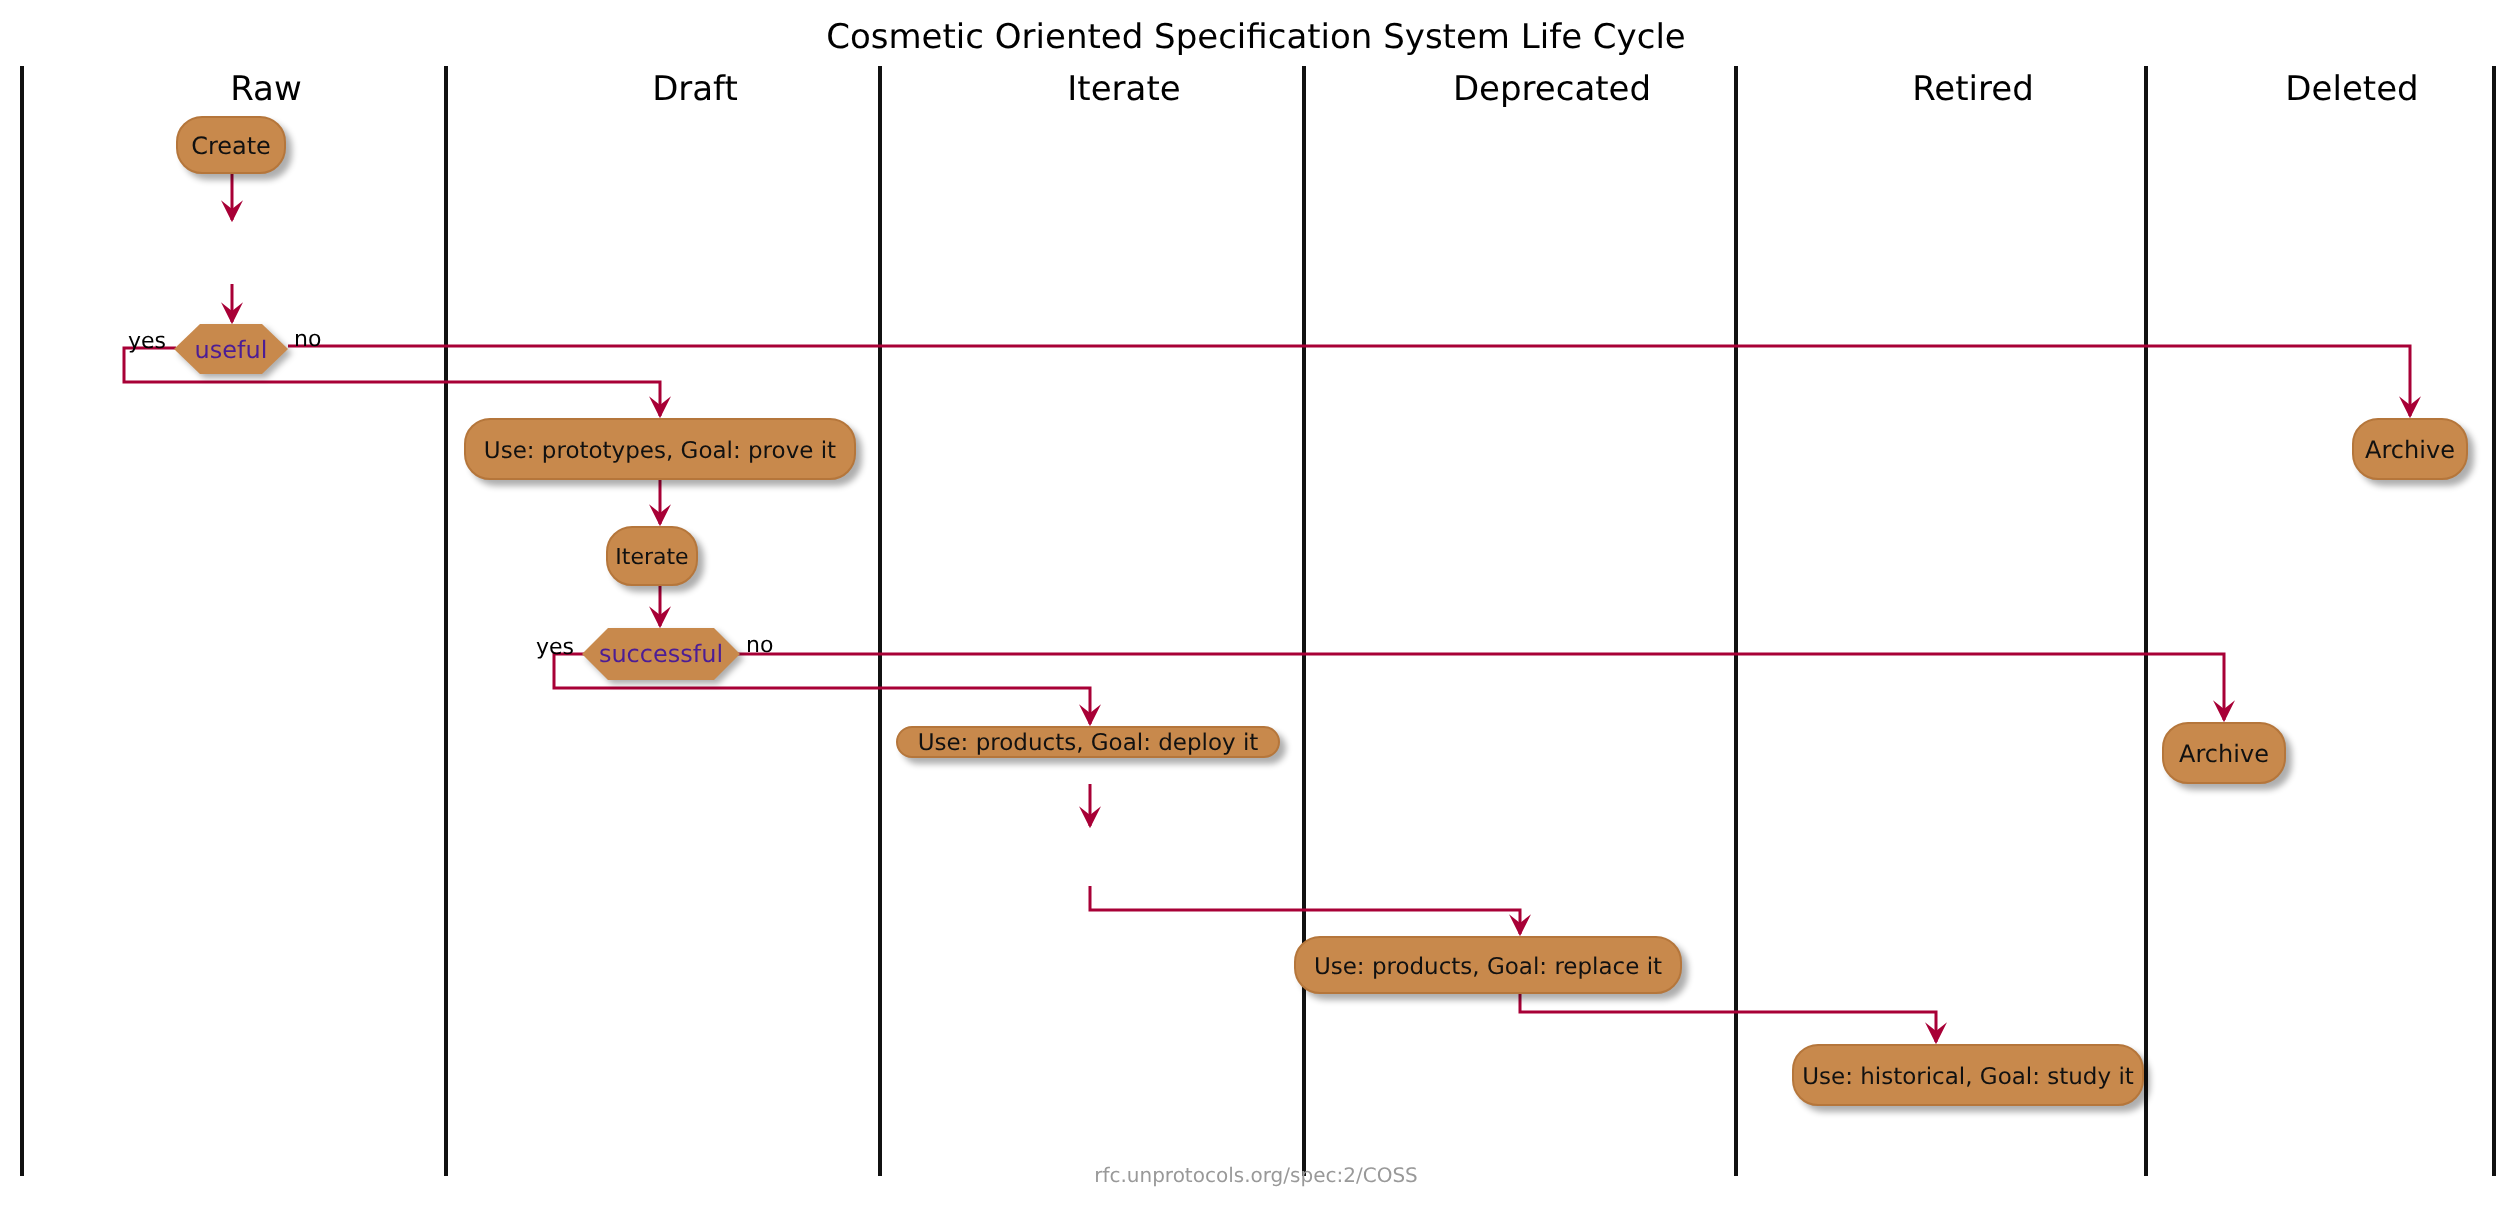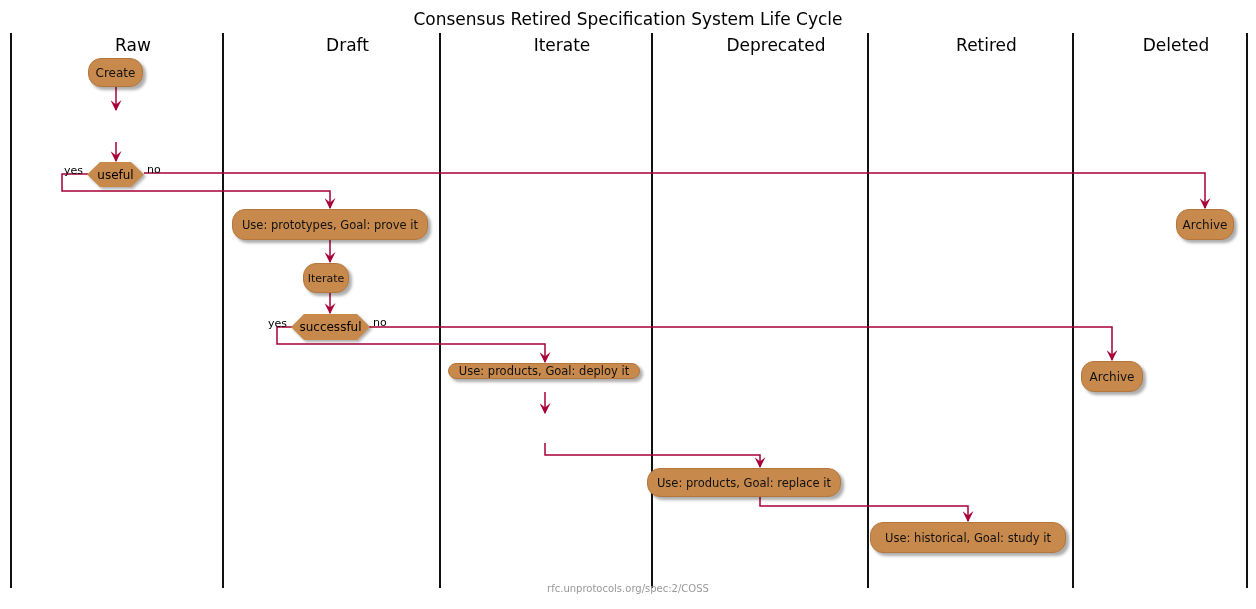--- a/index.html
+++ b/index.html
@@ -13,33 +13,33 @@
   .lane-line{position:absolute;top:33px;width:2px;height:555px;background:var(--lane);}
   .lane-header{position:absolute;top:34px;height:22px;display:flex;align-items:center;
     justify-content:center;font-size:17px;color:#000;margin-left:16px;}
   .activity{position:absolute;background:var(--node-fill);border:1px solid var(--node-border);
     border-radius:13px;display:flex;align-items:center;justify-content:center;
     font-size:11.5px;color:#111;box-shadow:3px 3px 3px rgba(0,0,0,0.32);
     white-space:nowrap;box-sizing:border-box;}
   .hex-wrap{position:absolute;filter:drop-shadow(2.5px 2.5px 1.5px rgba(0,0,0,0.32));}
   .hex{width:100%;height:100%;background:var(--node-fill);
     clip-path:polygon(13px 0,calc(100% - 13px) 0,100% 50%,calc(100% - 13px) 100%,13px 100%,0 50%);
-    display:flex;align-items:center;justify-content:center;font-size:12px;color:#000000;}
+    display:flex;align-items:center;justify-content:center;font-size:12px;color:#4c1d95;}
   .branch-label{position:absolute;font-size:11px;color:#000;}
   #connectors{position:absolute;left:0;top:0;width:1256px;height:609px;pointer-events:none;}
   #connectors path.edge{fill:none;stroke:var(--arrow);stroke-width:1.5;}
   .footer{position:absolute;left:0;top:583px;width:1256px;text-align:center;
     font-size:10px;color:var(--muted);}
 </style>
 </head>
 <body>
 
 <div id="stage" style="--node-fill: #C8894C; --node-border: #B5763B; --arrow: #A80036; --lane: #111111; --muted: #999999;">
 
-  <div class="title">Consensus Retired Specification System Life Cycle</div>
+  <div class="title">Cosmetic Oriented Specification System Life Cycle</div>
 
   <div class="lane-line" style="left:10px"></div>
   <div class="lane-line" style="left:222px"></div>
   <div class="lane-line" style="left:439px"></div>
   <div class="lane-line" style="left:651px"></div>
   <div class="lane-line" style="left:867px"></div>
   <div class="lane-line" style="left:1072px"></div>
   <div class="lane-line" style="left:1246px"></div>
 
   <div class="lane-header" style="left:12px;width:210px">Raw</div>
@@ -66,21 +66,21 @@
     <path class="edge" d="M545,392 V413" marker-end="url(#arrowhead)"></path>
     <path class="edge" d="M545,443 V455 H760 V467" marker-end="url(#arrowhead)"></path>
     <path class="edge" d="M760,497 V506 H968 V521" marker-end="url(#arrowhead)"></path>
   </svg>
 
   <div class="activity" style="left:88px;top:58px;width:55px;height:29px;font-size:12px">Create</div>
   <div class="activity" style="left:232px;top:209px;width:196px;height:31px">Use: prototypes, Goal: prove it</div>
   <div class="activity" style="left:303px;top:263px;width:46px;height:30px;font-size:11px">Iterate</div>
   <div class="activity" style="left:448px;top:363px;width:192px;height:16px">Use: products, Goal: deploy it</div>
   <div class="activity" style="left:647px;top:468px;width:194px;height:29px">Use: products, Goal: replace it</div>
-  <div class="activity" style="left:870px;top:522px;width:196px;height:31px">Use: historical, Goal: study it</div>
+  <div class="activity" style="left:896px;top:522px;width:176px;height:31px">Use: historical, Goal: study it</div>
   <div class="activity" style="left:1081px;top:361px;width:62px;height:31px;font-size:12px">Archive</div>
   <div class="activity" style="left:1176px;top:209px;width:58px;height:31px;font-size:12px">Archive</div>
 
   <div class="hex-wrap" style="left:87px;top:162px;width:57px;height:25px">
     <div class="hex">useful</div>
   </div>
   <div class="branch-label" style="left:64px;top:164px">yes</div>
   <div class="branch-label" style="left:147px;top:163px">no</div>
 
   <div class="hex-wrap" style="left:291px;top:314px;width:79px;height:26px">

